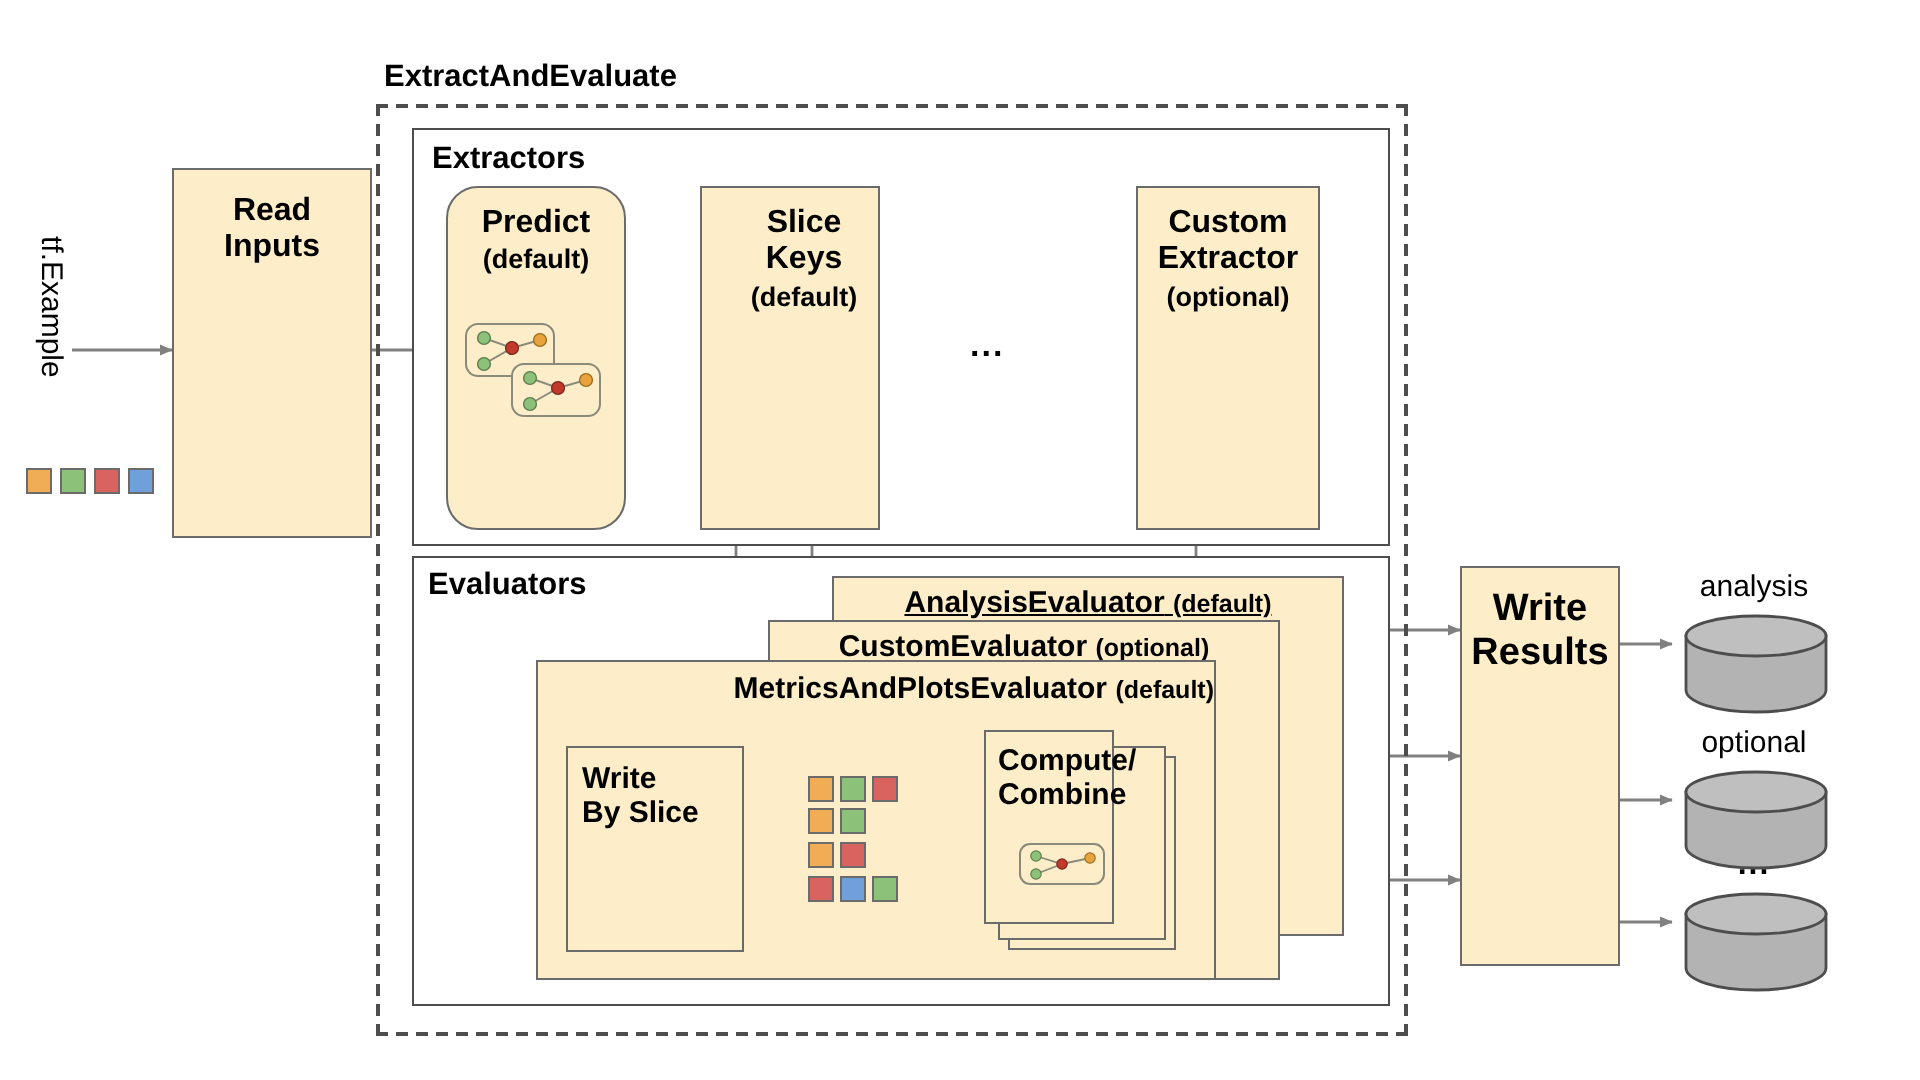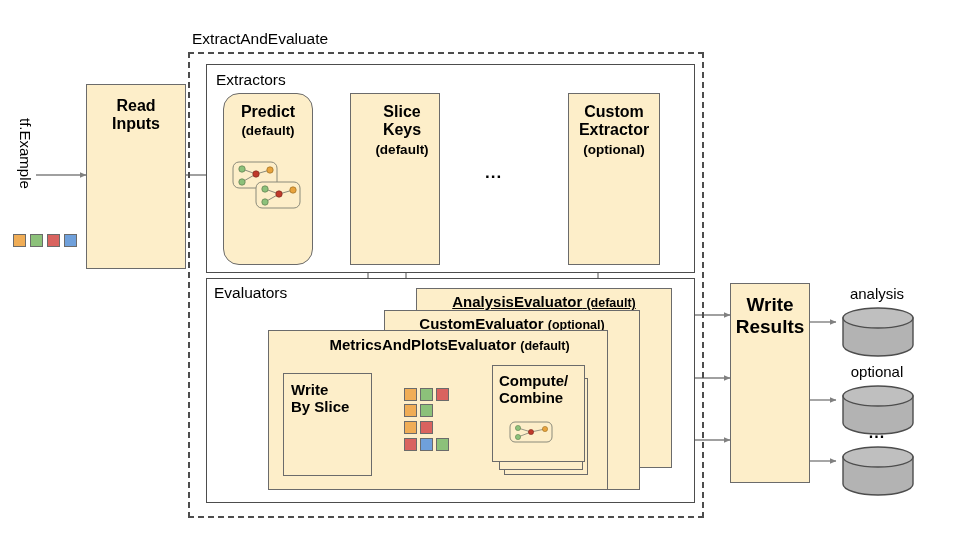--- a/index.html
+++ b/index.html
@@ -6,21 +6,21 @@
   body{width:960px;height:540px;overflow:hidden;
        font-family:"Liberation Sans", sans-serif;color:#000;}
   #stage{position:relative;width:960px;height:540px;}
   .abs{position:absolute;box-sizing:border-box;}
 
   
   .plainbox{background:#ffffff;border:1.4px solid #4d4d4d;}
   .dashbox{background:transparent;border:2px dashed #4d4d4d;}
   .tanbox{background:#fdeec9;border:1.4px solid #6b6b6b;}
 
-  .lbl{position:absolute;font-weight:normal;line-height:1.12;}
+  .lbl{position:absolute;font-weight:bold;line-height:1.12;}
 
   
   .boxtxt{position:absolute;left:0;right:0;text-align:center;font-weight:bold;line-height:1.15;}
 
   
   svg.layer{position:absolute;left:0;top:0;width:960px;height:540px;overflow:visible;}
 
   .sq{position:absolute;width:11px;height:11px;border:1px solid #6b6b6b;}
 
   .rot{transform-origin:0 0;white-space:nowrap;}
@@ -156,21 +156,21 @@
   </div>
 
   <div class="abs tanbox" style="left:384px;top:310px;width:256px;height:180px;">
     <div class="boxtxt" style="top:4px;font-size:15px;">
       <span>CustomEvaluator</span>
       <span style="font-size:12.5px;">(optional)</span>
     </div>
   </div>
 
   <div class="abs tanbox" style="left:268px;top:330px;width:340px;height:160px;">
-    <div class="boxtxt" style="top:5px;font-size:15px;text-align:center;padding-left:23px;">
+    <div class="boxtxt" style="top:5px;font-size:15px;text-align:right;padding-left:23px;">
       <span>MetricsAndPlotsEvaluator</span>
       <span style="font-size:12.5px;">(default)</span>
     </div>
   </div>
 
   <div class="abs tanbox" style="left:283px;top:373px;width:89px;height:103px;">
     <div class="boxtxt" style="top:7px;font-size:15px;text-align:left;padding-left:7px;">
       <span>Write</span><br>
       <span>By Slice</span>
     </div>
@@ -187,21 +187,21 @@
     <span class="sq" style="left:0px; top:33px;background:#f0ad56;"></span>
     <span class="sq" style="left:16px;top:33px;background:#d9635f;"></span>
 
     <span class="sq" style="left:0px; top:50px;background:#d9635f;"></span>
     <span class="sq" style="left:16px;top:50px;background:#6fa0db;"></span>
     <span class="sq" style="left:32px;top:50px;background:#8cc17a;"></span>
   </div>
 
   <div class="abs tanbox" style="left:504px;top:378px;width:84px;height:97px;"></div>
   <div class="abs tanbox" style="left:499px;top:373px;width:84px;height:97px;"></div>
-  <div class="abs tanbox" style="left:492px;top:365px;width:93px;height:97px;">
+  <div class="abs tanbox" style="left:492px;top:365px;width:65px;height:97px;">
     <div class="boxtxt" style="top:6px;font-size:15px;text-align:left;padding-left:6px;">
       <span>Compute/</span><br>
       <span>Combine</span>
     </div>
     <svg class="abs" style="left:16px;top:54px;" width="46" height="24" viewBox="0 0 46 24">
       <rect x="1" y="2" width="42" height="20" rx="5" fill="#fdeec9" stroke="#8a8a7a" stroke-width="1"></rect>
       <path d="M9,8 L22,12 L36,9 M9,17 L22,12" stroke="#8a8a7a" stroke-width="0.9" fill="none"></path>
       <circle cx="9" cy="8" r="2.6" fill="#8cc17a" stroke="#5f7d4f" stroke-width="0.6"></circle>
       <circle cx="9" cy="17" r="2.6" fill="#8cc17a" stroke="#5f7d4f" stroke-width="0.6"></circle>
       <circle cx="22" cy="12" r="2.6" fill="#c0392b" stroke="#7d2b20" stroke-width="0.6"></circle>

